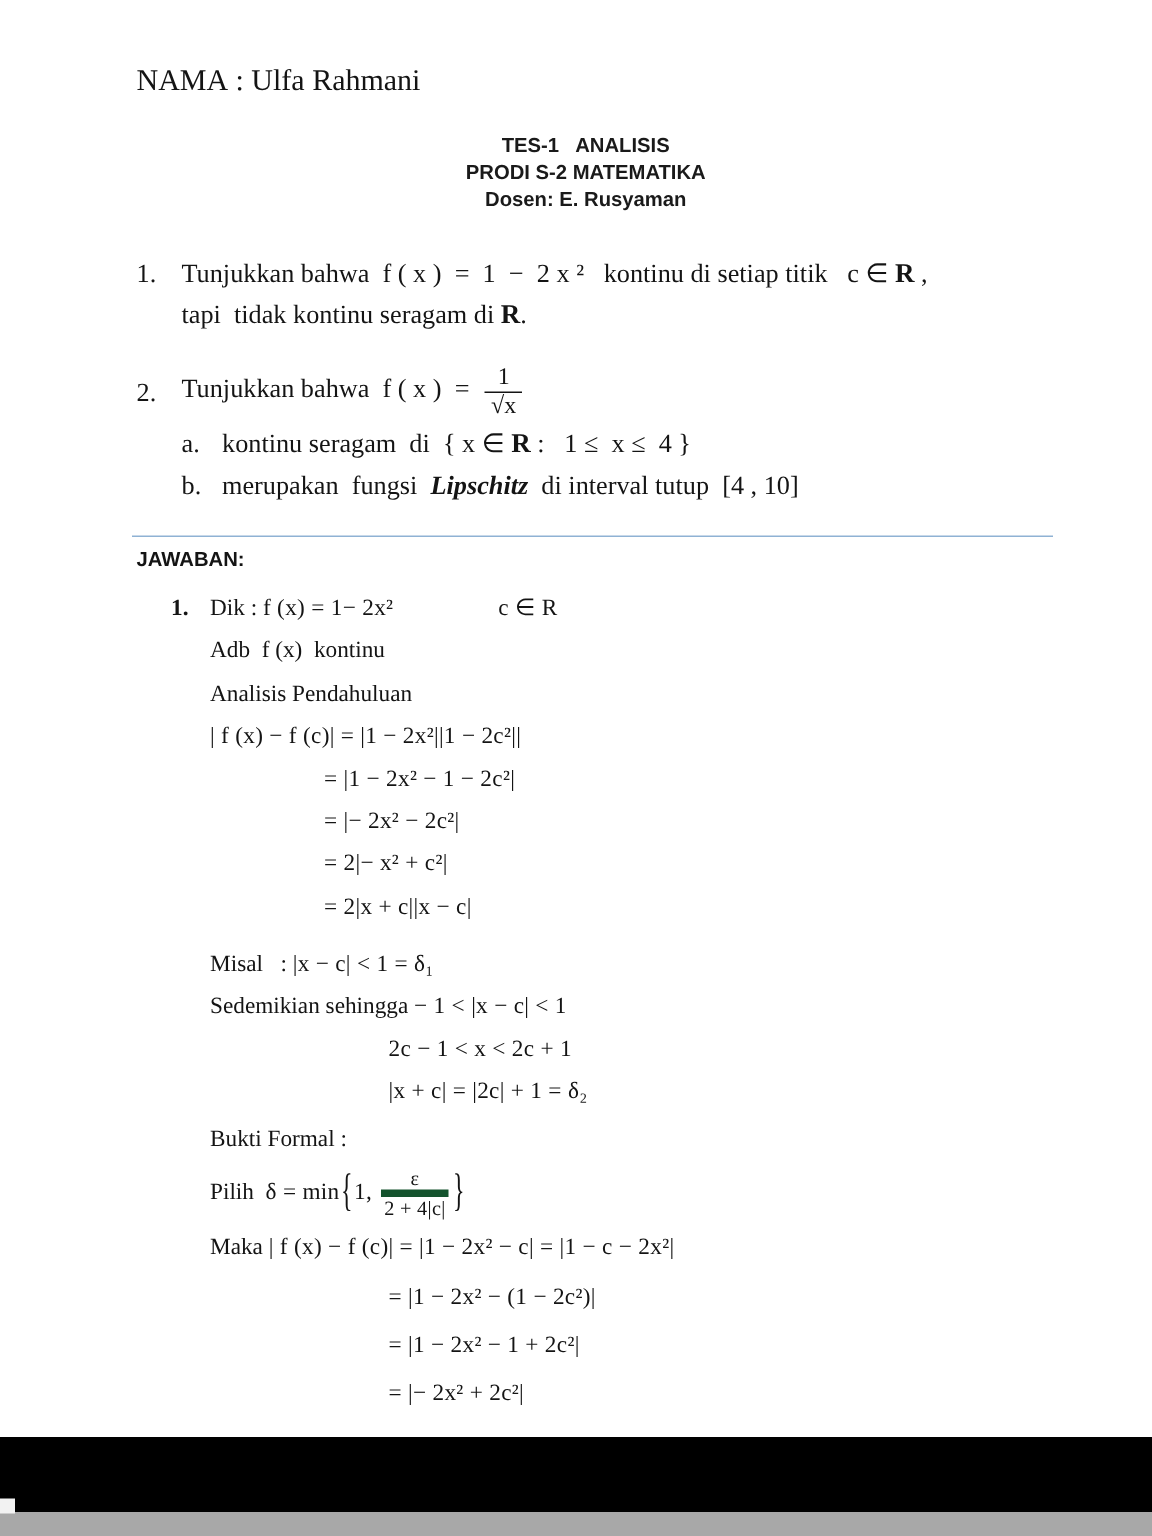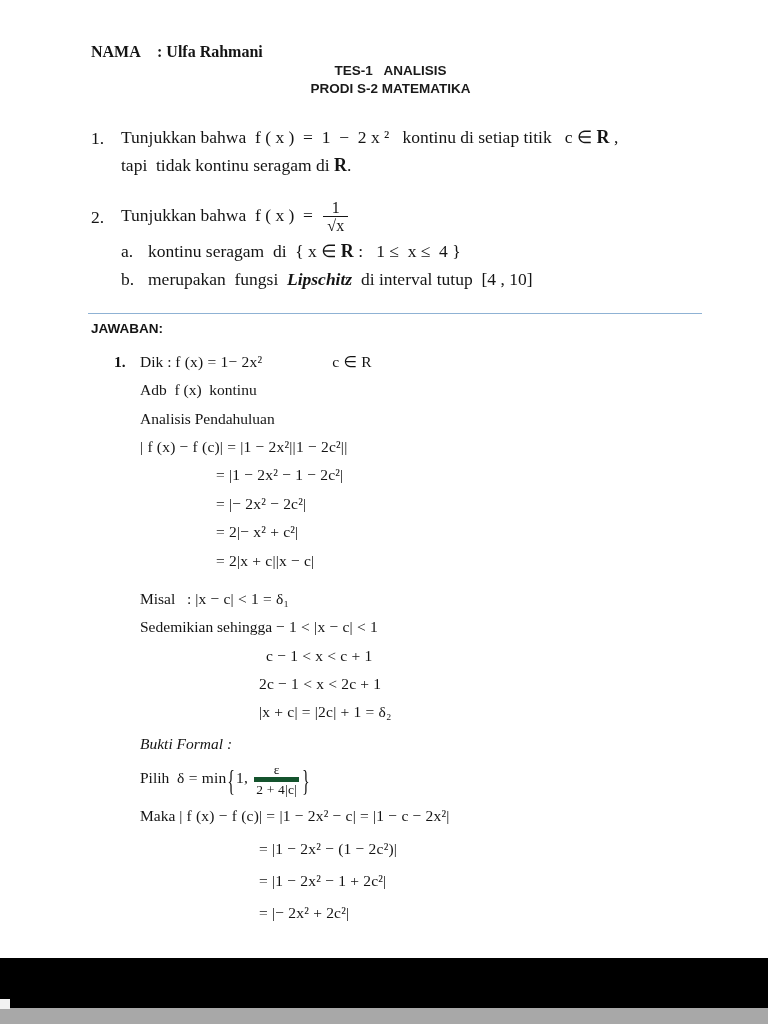--- a/index.html
+++ b/index.html
@@ -2,24 +2,24 @@
 <html><head>
 <meta charset="utf-8">
 <style>
   * { margin:0; padding:0; box-sizing:border-box; }
   html,body { width:768px; height:1024px; }
   body { position:relative; background:#ffffff; font-family:"Liberation Serif", serif; color:#141414; overflow:hidden; }
   .pw { white-space:pre-wrap; }
 
   .page { position:absolute; left:0; top:0; width:768px; height:958px; background:#fff; padding:42px 78px 0 91px; }
 
-  .student { font-size:16px; font-weight:bold; line-height:1.25; }
+  .student { font-size:20px; font-weight:normal; line-height:1.25; }
   .s-label { display:inline-block; width:66px; }
 
-  .heading { text-align:center; font-family:"Liberation Sans", sans-serif; font-weight:bold; font-size:13.5px; line-height:1.35; color:#1a1a1a; }
+  .heading { margin-top:21px; text-align:center; font-family:"Liberation Sans", sans-serif; font-weight:bold; font-size:13.5px; line-height:1.35; color:#1a1a1a; }
 
   .problems { margin-top:28px; font-size:17.5px; line-height:1.3; }
   .prob { margin-bottom:9px; }
   .prob-row { display:flex; align-items:center; }
   .p-num { width:30px; flex:none; }
   .p-cont { margin-left:30px; margin-top:4px; }
   .bold-r { font-weight:bold; font-size:18px; }
   .it { font-style:italic;font-weight:bold; }
   .sub-row { display:flex; margin-left:30px; margin-top:5px; }
   .sub-label { width:27px; flex:none; }
@@ -33,21 +33,21 @@
 
   .answer { display:flex; margin-top:16px; font-size:15.5px; line-height:1.25; }
   .a-num { width:26px; flex:none; font-weight:bold; margin-left:23px; }
   .a-body { flex:1; }
   .a-line { margin-bottom:9px; }
   .math { letter-spacing:0.2px; }
   .ind-a { margin-left:76px; }
   .ind-b { margin-left:126px; }
   .ind-c { margin-left:119px; }
   .gap-top { margin-top:19px; }
-  .gap-top-sm { margin-top:12px;font-style:italic; }
+  .gap-top-sm { margin-top:12px; }
   .dik-right { margin-left:70px; }
 
   .brace { display:inline-block; transform:scaleY(1.9); font-size:16px; vertical-align:middle; padding:0 1px; }
   .min-frac { display:inline-block; vertical-align:middle; text-align:center; font-size:13.5px; line-height:1.12; margin:0 2px; }
   .min-frac .num { display:block; padding:0 2px; }
   .min-frac .den { display:block; border-top:5px solid #14532d; padding:0 2px; }
 
   .footer-black { position:absolute; left:0; top:958px; width:768px; height:50px; background:#000000; }
   .footer-gray { position:absolute; left:0; top:1008px; width:768px; height:16px; background:#a8a8a8; }
   .corner { position:absolute; left:0; top:999px; width:10px; height:10px; background:#f2f2f2; }
@@ -57,20 +57,21 @@
 
 <div class="page">
 
   <div class="student">
     <div><span class="s-label pw">NAMA</span><span class="pw">: Ulfa Rahmani</span></div>
   </div>
 
   <div class="heading">
     <div class="pw">TES-1   ANALISIS</div>
     <div class="pw">PRODI S-2 MATEMATIKA</div>
+    <div class="pw">Dosen: E. Rusyaman</div>
   </div>
 
   <div class="problems">
 
     <div class="prob">
       <div class="prob-row">
         <span class="p-num pw">1.</span>
         <span><span class="pw">Tunjukkan bahwa  f ( x )  =  1  −  2 x ²   kontinu di setiap titik   c ∈ </span><b class="bold-r pw">R</b><span class="pw"> ,</span></span>
       </div>
       <div class="p-cont"><span class="pw">tapi  tidak kontinu seragam di </span><b class="bold-r pw">R</b><span class="pw">.</span></div>
@@ -110,21 +111,20 @@
       <div class="a-line math pw">| f (x) − f (c)| = |1 − 2x²||1 − 2c²||</div>
       <div class="a-line math pw ind-a">= |1 − 2x² − 1 − 2c²|</div>
       <div class="a-line math pw ind-a">= |− 2x² − 2c²|</div>
       <div class="a-line math pw ind-a">= 2|− x² + c²|</div>
       <div class="a-line math pw ind-a">= 2|x + c||x − c|</div>
 
       <div class="a-line gap-top"><span class="pw">Misal   : </span><span class="math pw">|x − c| &lt; 1 = δ₁</span></div>
 
       <div class="a-line"><span class="pw">Sedemikian sehingga </span><span class="math pw">− 1 &lt; |x − c| &lt; 1</span></div>
 
-      <div class="a-line math pw ind-b">c − 1 &lt; x &lt; c + 1</div>
       <div class="a-line math pw ind-c">2c − 1 &lt; x &lt; 2c + 1</div>
       <div class="a-line math pw ind-c">|x + c| = |2c| + 1 = δ₂</div>
 
       <div class="a-line pw gap-top-sm">Bukti Formal :</div>
 
 
       <div class="a-line"><span class="pw">Pilih  </span><span class="math pw">δ = min</span><span class="brace pw">{</span><span class="math pw">1, </span><span class="min-frac"><span class="num math pw">ε</span><span class="den math pw">2 + 4|c|</span></span><span class="brace pw">}</span></div>
 
       <div class="a-line"><span class="pw">Maka </span><span class="math pw">| f (x) − f (c)| = |1 − 2x² − c| = |1 − c − 2x²|</span></div>
 

